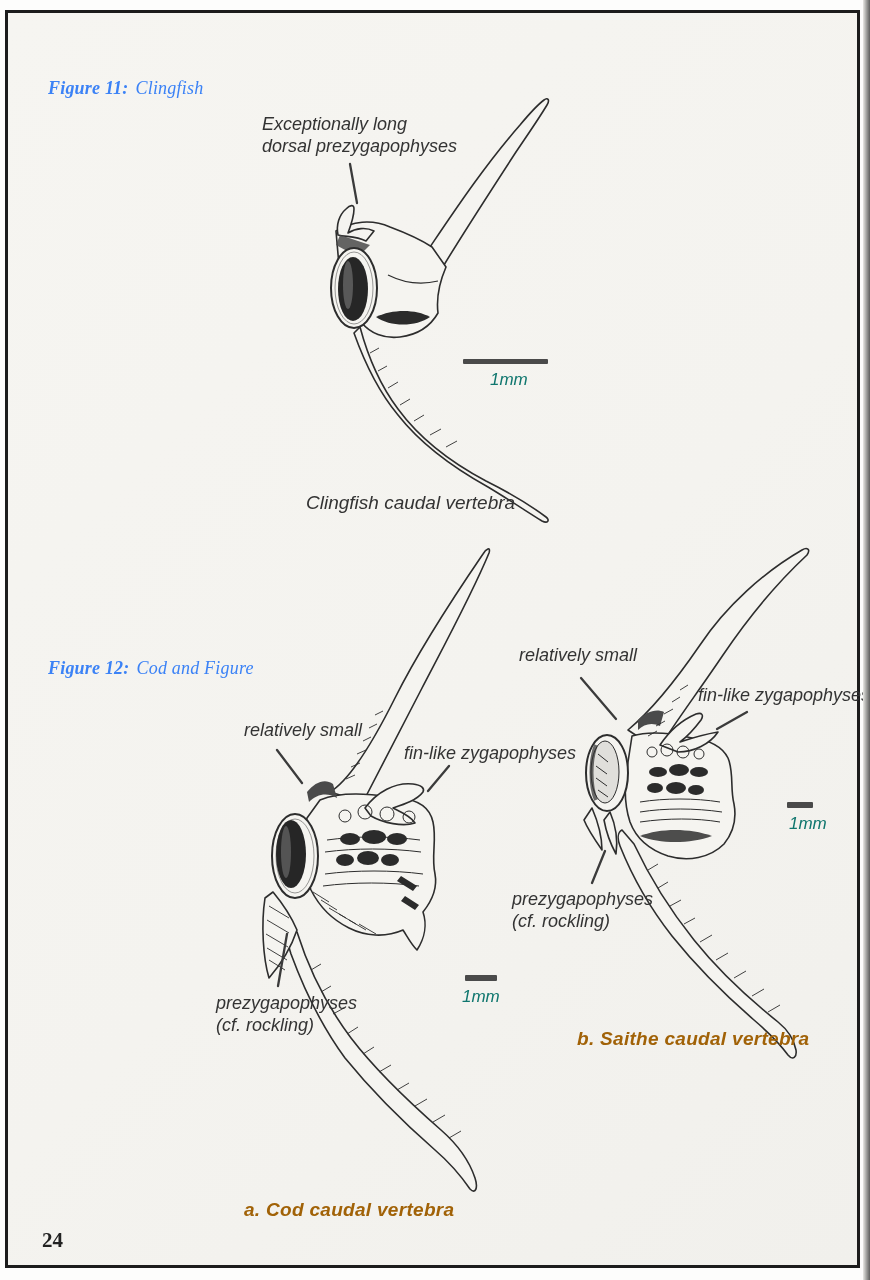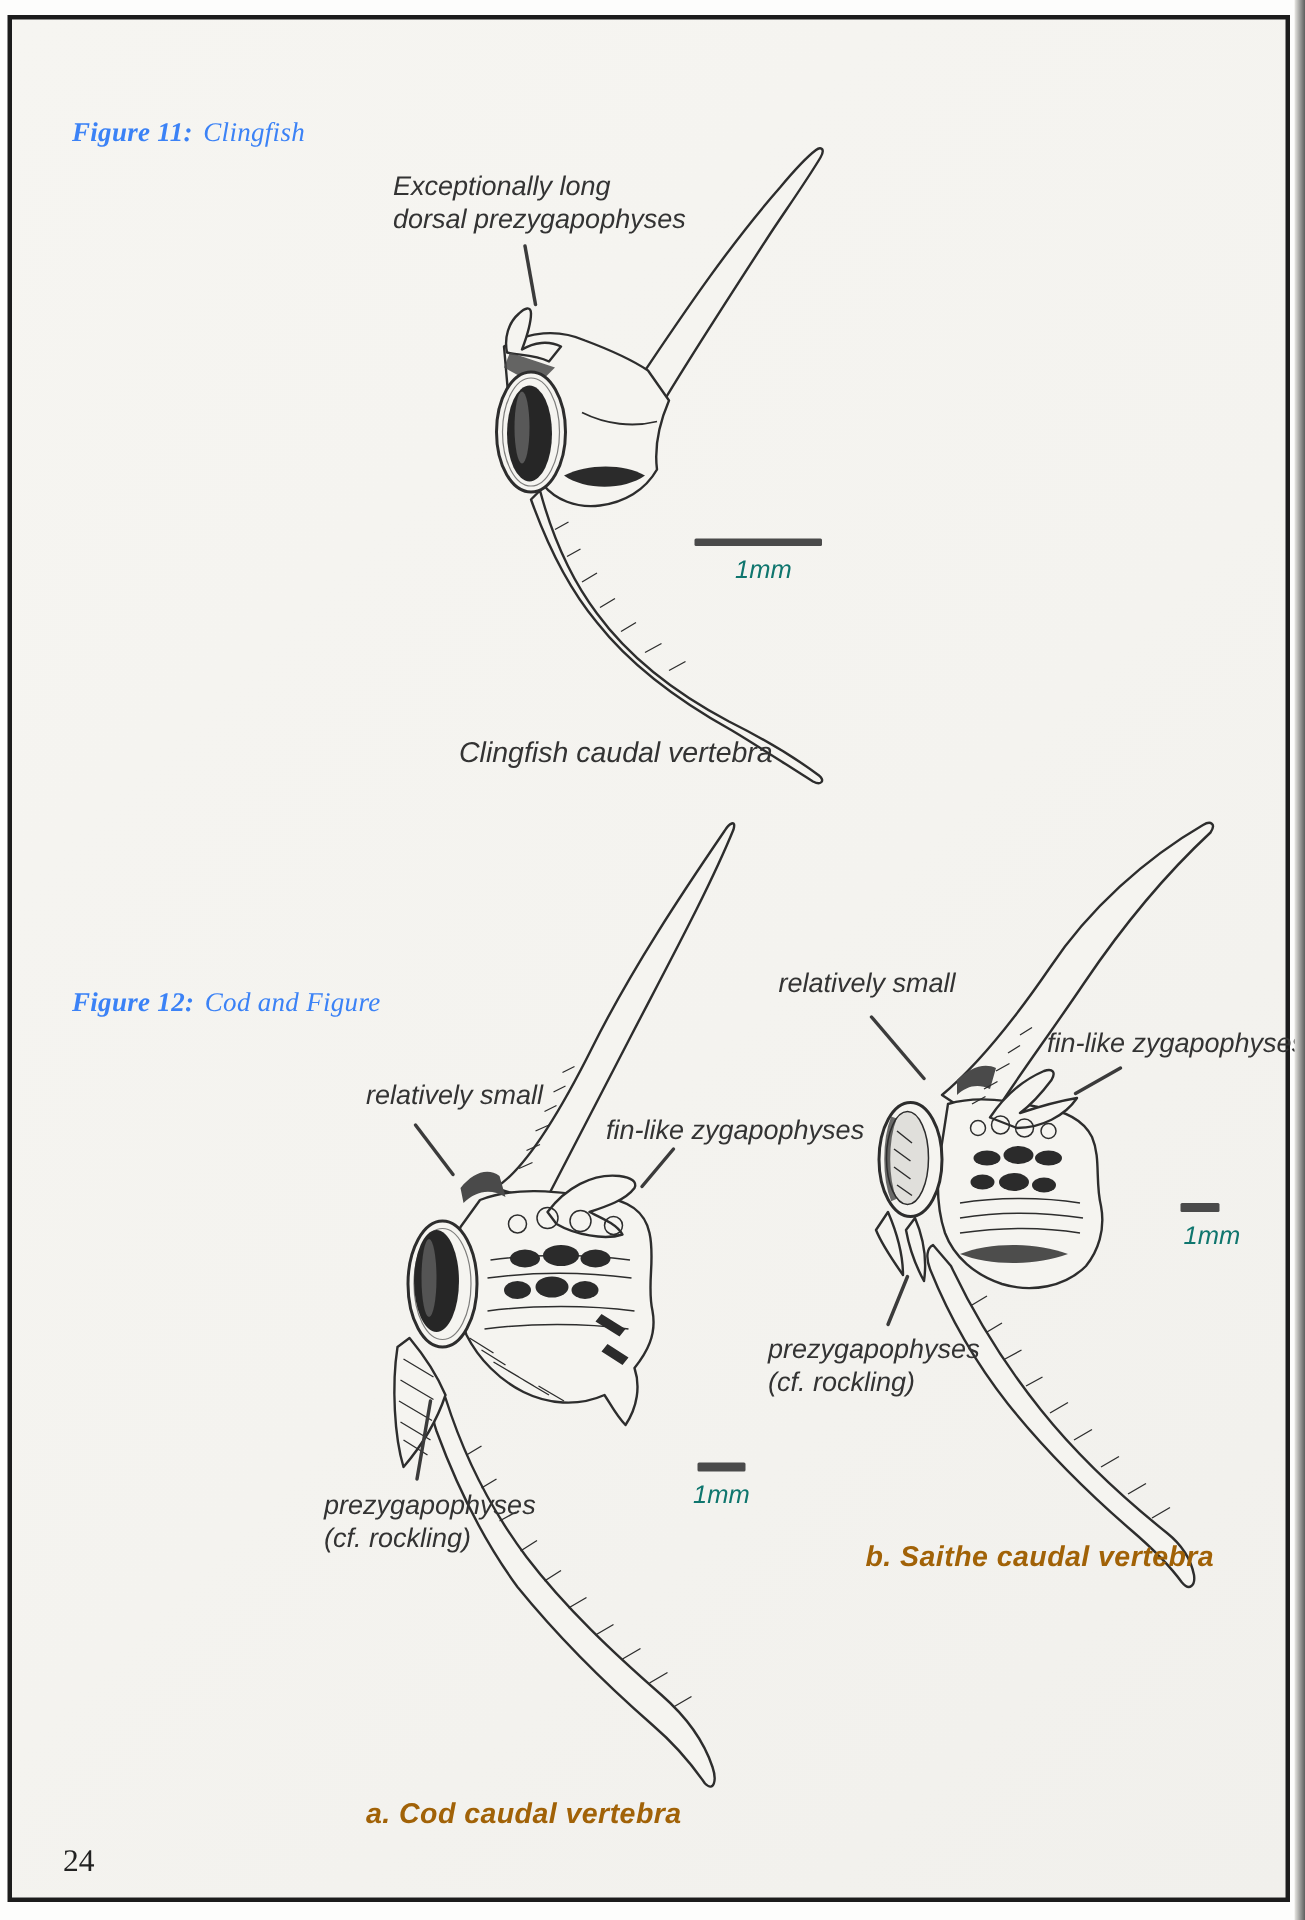--- a/index.html
+++ b/index.html
@@ -34,21 +34,21 @@
     position:absolute; font-style:italic; font-size:19px; color:#333; white-space:nowrap;
   }
   .sub-caption {
     position:absolute; font-style:italic; font-weight:bold; font-size:19px;
     color:#a16207; white-space:nowrap; letter-spacing:.3px;
   }
   .scale-bar { position:absolute; background:#4a4a4a; border-radius:1px; }
   .scale-label { position:absolute; font-style:italic; font-size:17px; color:#0f766e; white-space:nowrap; }
   .page-number {
     position:absolute; left:42px; top:1228px;
-    font-family:"Liberation Serif", serif; font-weight:normal; font-size:21px; color:#222;text-align:right;
+    font-family:"Liberation Serif", serif; font-weight:bold; font-size:21px; color:#222;text-align:right;
   }
   svg.drawing { position:absolute; overflow:visible; }
   svg.overlay { position:absolute; left:0; top:0; pointer-events:none; }
 </style>
 </head>
 <body>
 
 <div class="page">
   <div class="page-frame"></div>
 

